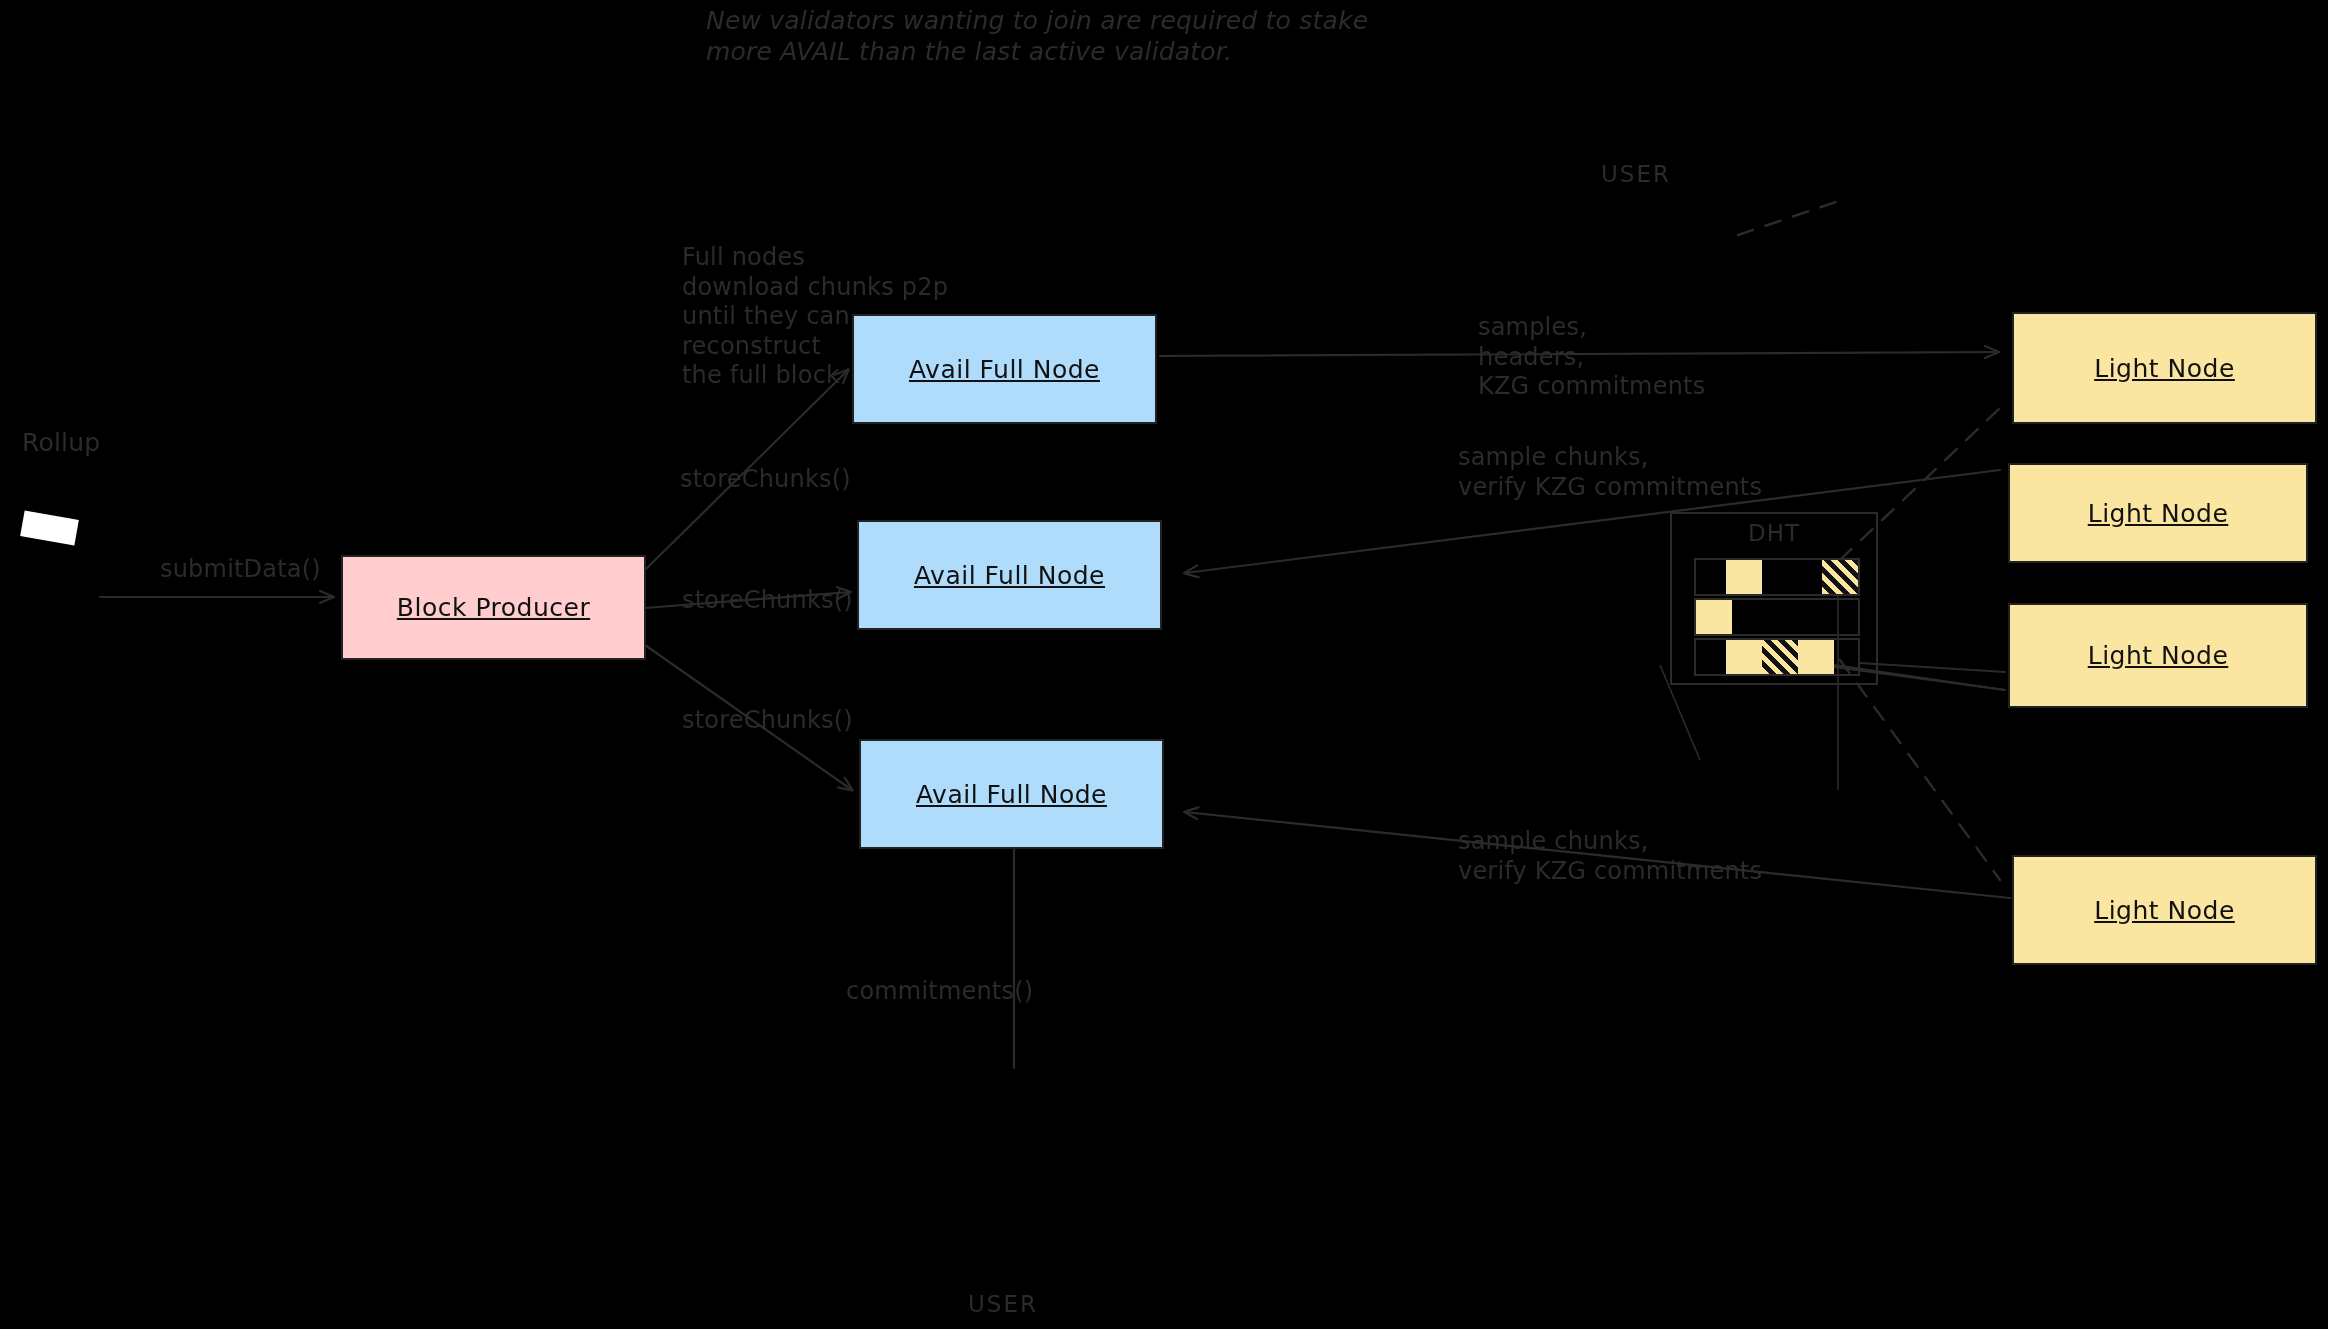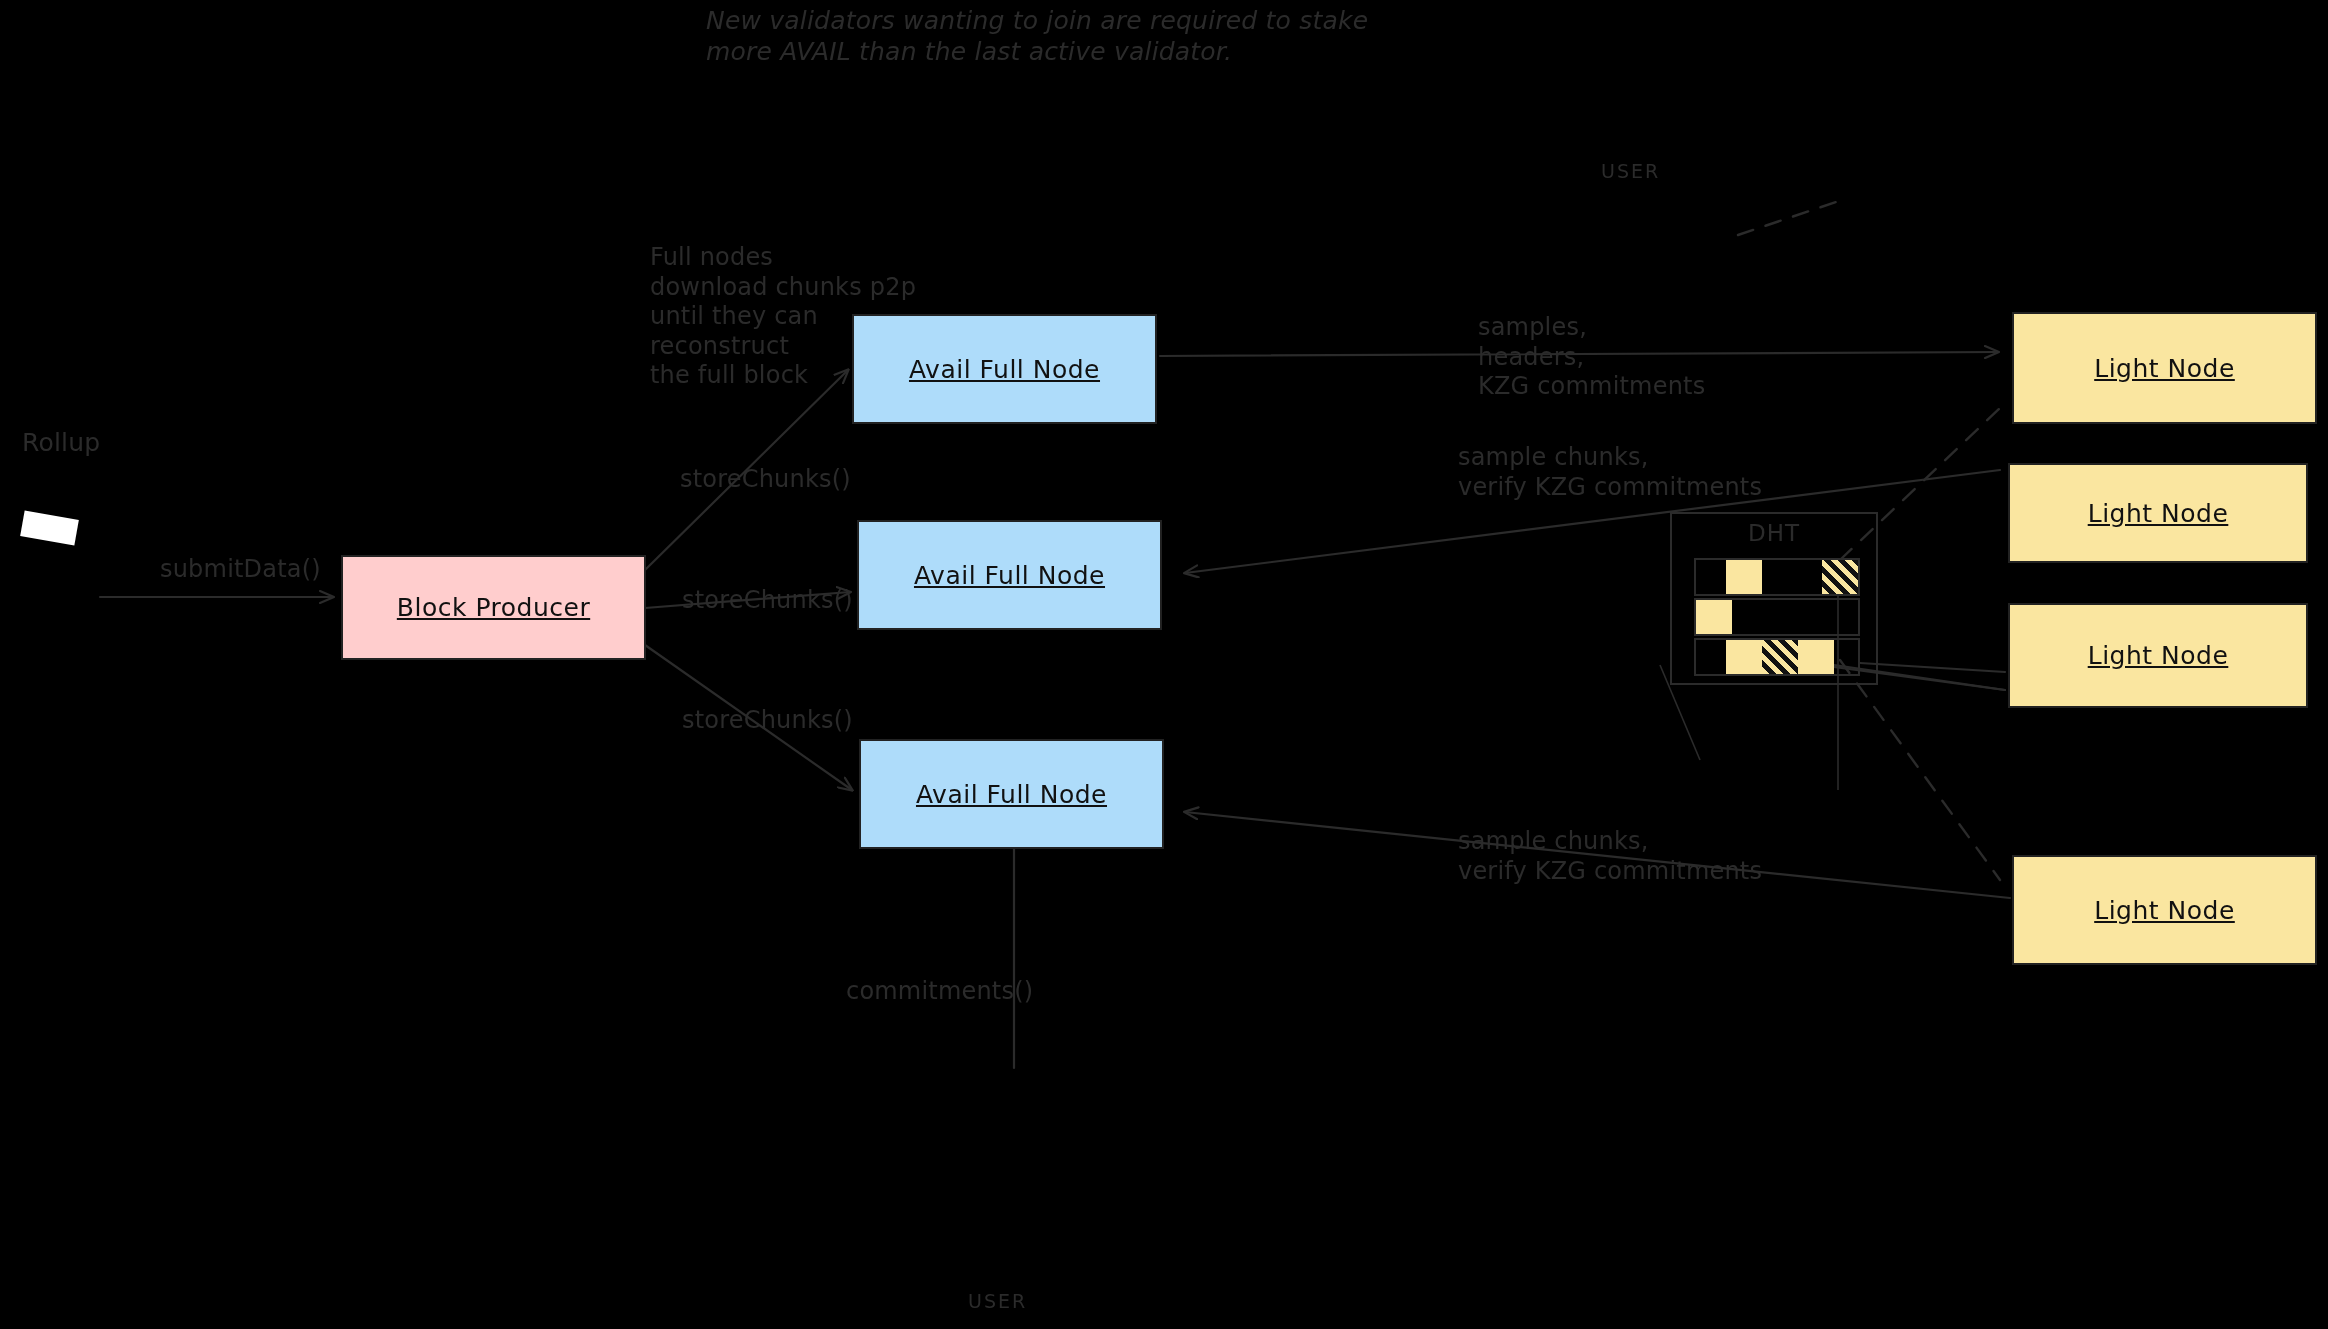--- a/index.html
+++ b/index.html
@@ -6,21 +6,21 @@
   body{width:2328px;height:1329px;overflow:hidden;font-family:"DejaVu Sans",sans-serif;}
   #stage{position:relative;width:2328px;height:1329px;background:#000;}
   svg.layer{position:absolute;left:0;top:0;width:2328px;height:1329px;}
   .node{position:absolute;display:flex;align-items:center;justify-content:center;
         border:2px solid #222;box-sizing:border-box;}
   .node span{font-family:"DejaVu Sans",sans-serif;font-size:25px;color:#111;letter-spacing:.5px;text-decoration:underline;}
   .txt{position:absolute;color:#2b2b2b;font-family:"DejaVu Sans",sans-serif;
        font-size:24px;line-height:1.23;white-space:pre;letter-spacing:.2px;}
   .txt.italic{font-style:italic;}
   .txt.center{text-align:left;}
-  .caps{letter-spacing:2px;font-size:19px;}
+  .caps{letter-spacing:2px;font-size:23px;}
   .dht-wrap{position:absolute;border:2px solid #2b2b2b;box-sizing:border-box;background:transparent;}
   .dht-title{position:absolute;width:100%;text-align:center;top:6px;font-size:23px;color:#2b2b2b;
              font-family:"DejaVu Sans",sans-serif;letter-spacing:1px;}
   .dht-row{position:absolute;display:flex;border:2px solid #2b2b2b;box-sizing:border-box;background:transparent;}
   .cell{flex:0 0 auto;box-sizing:border-box;}
   .cell.empty{background:transparent;}
   .cell.fill{background:#FAE6A0;}
   .cell.hatch{background:
      repeating-linear-gradient(45deg,#FAE6A0 0 5px,#111 5px 10px);}
   .rollup-chip{position:absolute;background:#fff;transform:rotate(10deg);}
@@ -79,21 +79,21 @@
   <div class="txt italic" style="left:706px;top:6px;font-size:25px;">New validators wanting to join are required to stake
 more AVAIL than the last active validator.</div>
 
 
   <div class="txt caps" style="left:1601px;top:160px;">USER</div>
   <div class="txt caps" style="left:968px;top:1290px;">USER</div>
 
   <div class="txt" style="left:22px;top:428px;font-size:25px;">Rollup</div>
   <div class="rollup-chip" style="left:22px;top:515px;width:55px;height:26px;"></div>
 
-  <div class="txt" style="left:650px;top:243px;">Full nodes
+  <div class="txt" style="left:682px;top:243px;">Full nodes
 download chunks p2p
 until they can
 reconstruct
 the full block</div>
 
   <div class="node" style="left:341px;top:555px;width:305px;height:105px;background:#FFCDCD;">
     <span>Block Producer</span>
   </div>
 
   <div class="node" style="left:852px;top:314px;width:305px;height:110px;background:#AEDCFA;">

